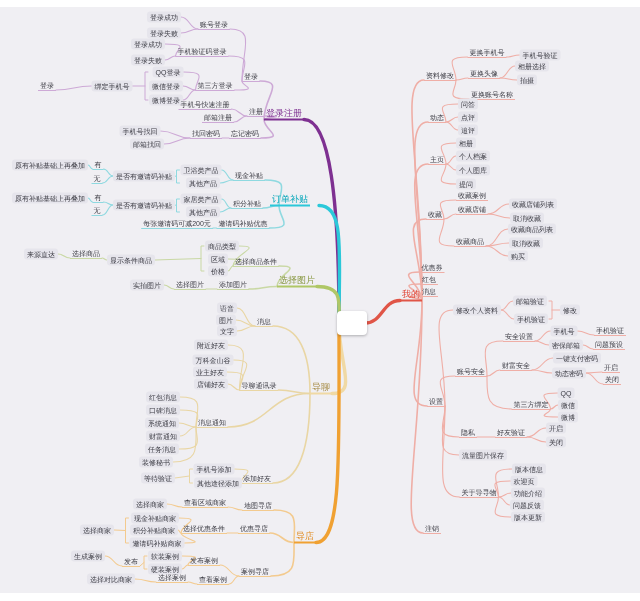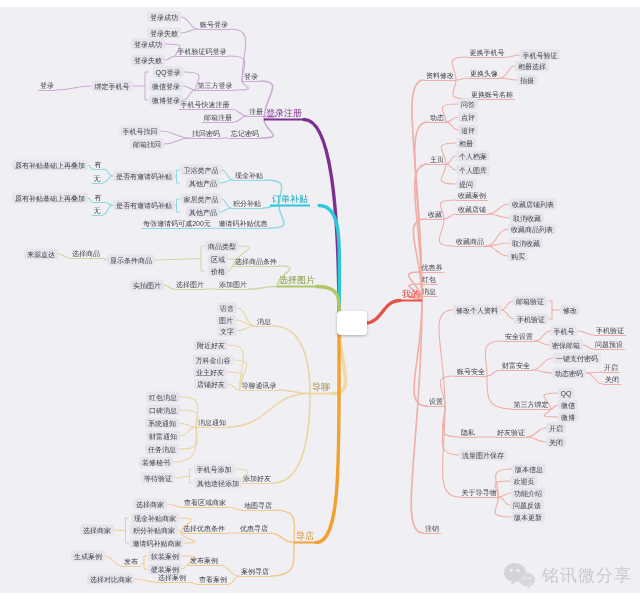--- a/index.html
+++ b/index.html
@@ -328,26 +328,13 @@
       <div class="node box" style="left: 483px; top: 455px;">流量图片保存</div>
       <div class="node plain" style="left: 479px; top: 493px; border-bottom: 1.4px solid rgb(239, 174, 166);">关于导寻物</div>
       <div class="node box" style="left: 529px; top: 469px;">版本信息</div>
       <div class="node box" style="left: 524px; top: 481px;">欢迎页</div>
       <div class="node box" style="left: 528px; top: 493px;">功能介绍</div>
       <div class="node box" style="left: 527px; top: 505px;">问题反馈</div>
       <div class="node box" style="left: 528px; top: 517px;">版本更新</div>
       <div class="node plain" style="left: 432px; top: 529px; border-bottom: 1.4px solid rgb(239, 174, 166);">注销</div>
     </div>
   <div id="center-node" style="left: 352px; top: 323px;"></div>
-  <div class="watermark">
-    <svg width="34" height="28" viewBox="0 0 34 28">
-      <ellipse cx="13" cy="11.5" rx="11" ry="9.5" fill="#d3d3da"></ellipse>
-      <circle cx="9.2" cy="9.5" r="1.4" fill="#f0eff3"></circle>
-      <circle cx="16.2" cy="9.5" r="1.4" fill="#f0eff3"></circle>
-      <path d="M10 20.2 L9 24 L13.5 21" fill="#d3d3da"></path>
-      <ellipse cx="25" cy="18.5" rx="8" ry="7" fill="#d8d8de"></ellipse>
-      <circle cx="22.4" cy="17" r="1.1" fill="#f0eff3"></circle>
-      <circle cx="27.6" cy="17" r="1.1" fill="#f0eff3"></circle>
-      <path d="M27 25 L28.5 27.8 L24 25.6" fill="#d8d8de"></path>
-    </svg>
-    <span>铭讯微分享</span>
-  </div>
 </div>
 
 </body></html>

